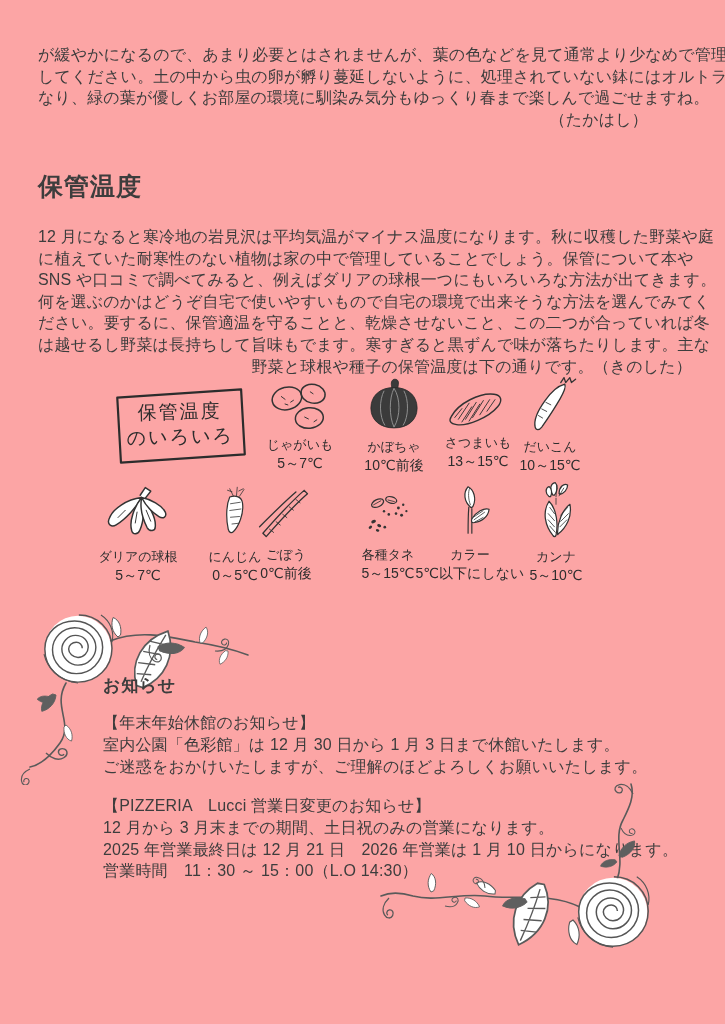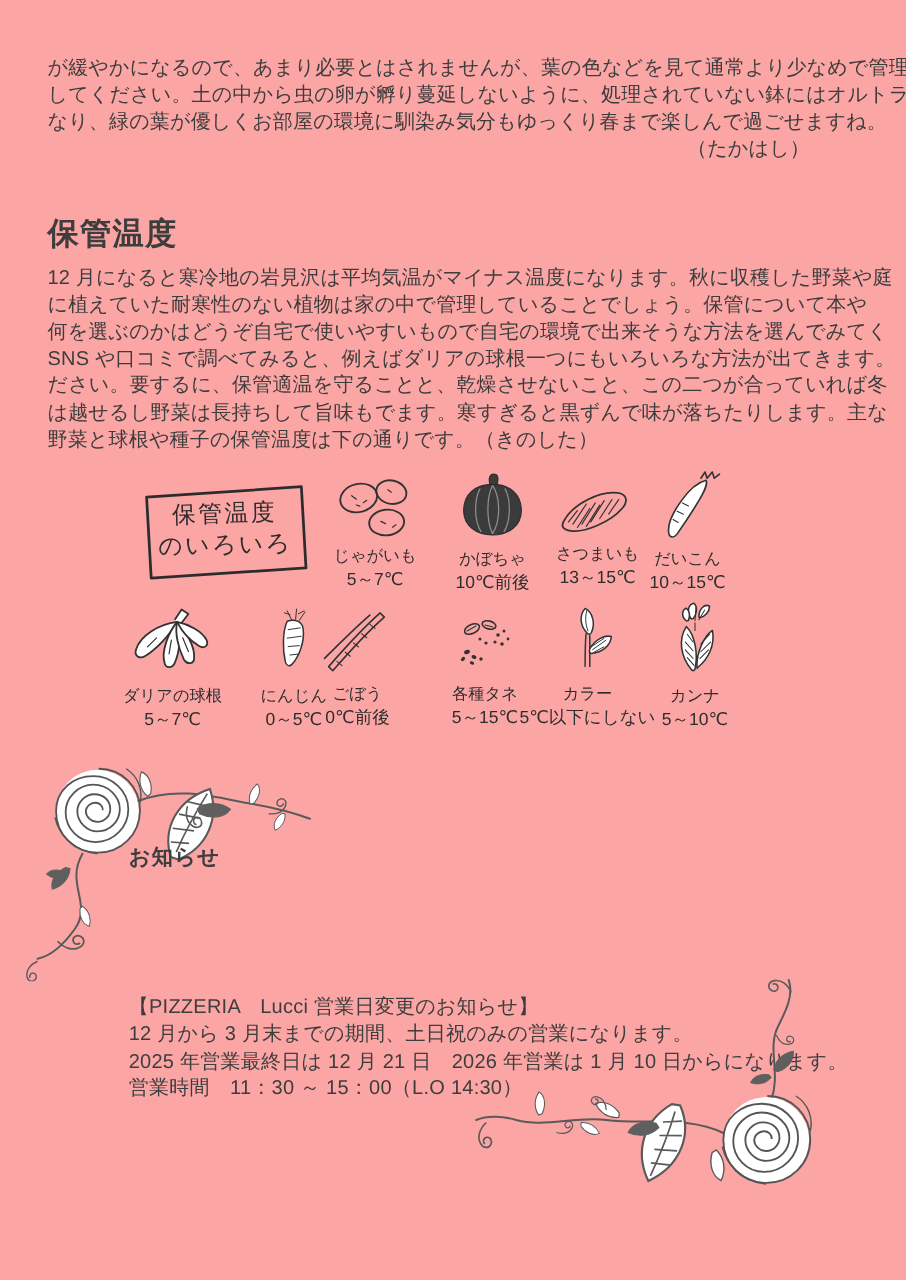--- a/index.html
+++ b/index.html
@@ -61,25 +61,25 @@
 
   <div class="tblock" style="left:38px;top:44px;width:654px;">
     <div class="line">が緩やかになるので、あまり必要とはされませんが、葉の色などを見て通常より少なめで管理</div>
     <div class="line">してください。土の中から虫の卵が孵り蔓延しないように、処理されていない鉢にはオルトラ</div>
     <div class="line">なり、緑の葉が優しくお部屋の環境に馴染み気分もゆっくり春まで楽しんで過ごせますね。</div>
     <div class="line sig">（たかはし）</div>
   </div>
 
   <div class="tblock h1" style="left:38px;top:170px;">保管温度</div>
 
-  <div class="tblock" style="left:38px;top:212px;width:654px;">
+  <div class="tblock" style="left:38px;top:226px;width:654px;text-align:right;">
     <div class="line">12 月になると寒冷地の岩見沢は平均気温がマイナス温度になります。秋に収穫した野菜や庭</div>
     <div class="line">に植えていた耐寒性のない植物は家の中で管理していることでしょう。保管について本や</div>
+    <div class="line">SNS や口コミで調べてみると、例えばダリアの球根一つにもいろいろな方法が出てきます。</div>
     <div class="line">何を選ぶのかはどうぞ自宅で使いやすいもので自宅の環境で出来そうな方法を選んでみてく</div>
-    <div class="line">SNS や口コミで調べてみると、例えばダリアの球根一つにもいろいろな方法が出てきます。</div>
     <div class="line">ださい。要するに、保管適温を守ることと、乾燥させないこと、この二つが合っていれば冬</div>
     <div class="line">は越せるし野菜は長持ちして旨味もでます。寒すぎると黒ずんで味が落ちたりします。主な</div>
     <div class="line">野菜と球根や種子の保管温度は下の通りです。（きのした）</div>
   </div>
 
   <div class="illu">
 
     <div class="sign">
       <svg width="136" height="78" viewBox="0 0 136 78">
         <path d="M6,10 L130,5 L132,70 L8,75 Z" fill="none" stroke="#2c2c2c" stroke-width="2.2" stroke-linejoin="round"></path>
@@ -228,20 +228,25 @@
     <use href="#leafS" xlink:href="#leafS" transform="translate(66,140) rotate(100) scale(0.55)"></use>
     <use href="#curl" xlink:href="#curl" transform="translate(46,168) rotate(60) scale(1)"></use>
     <use href="#curl" xlink:href="#curl" transform="translate(30,184) rotate(170) scale(0.8)"></use>
     <g>
         <use href="#rose" xlink:href="#rose" transform="translate(78,64) scale(0.85)"></use>
       </g>
   </svg>
 
   <div class="tblock h2" style="left:103px;top:674px;">お知らせ</div>
 
+  <div class="tblock" style="left:103px;top:712px;">
+    <div class="nline">【年末年始休館のお知らせ】</div>
+    <div class="nline">室内公園「色彩館」は 12 月 30 日から 1 月 3 日まで休館いたします。</div>
+    <div class="nline">ご迷惑をおかけいたしますが、ご理解のほどよろしくお願いいたします。</div>
+  </div>
 
   <div class="tblock" style="left:103px;top:795px;">
     <div class="nline">【PIZZERIA　Lucci 営業日変更のお知らせ】</div>
     <div class="nline">12 月から 3 月末までの期間、土日祝のみの営業になります。</div>
     <div class="nline">2025 年営業最終日は 12 月 21 日　2026 年営業は 1 月 10 日からになります。</div>
     <div class="nline">営業時間　11：30 ～ 15：00（L.O 14:30）</div>
   </div>
 
   <svg class="decor" style="left:375px;top:780px;" width="350" height="245" viewBox="0 0 350 245">
     <path class="vine" d="M205,127 C175,112 140,120 110,116 C85,113 60,122 38,116 C28,113 15,112 6,116"></path>

